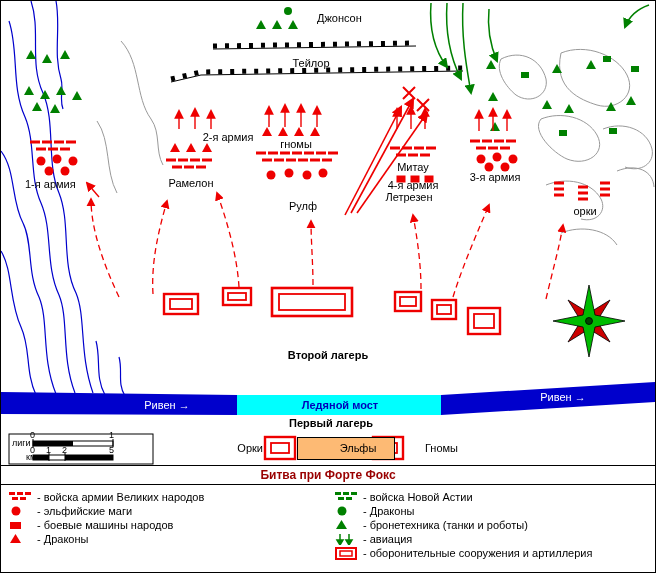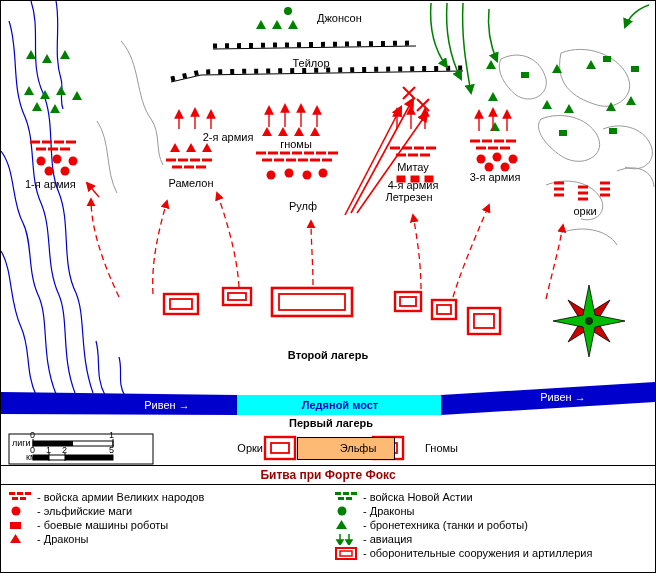--- a/index.html
+++ b/index.html
@@ -347,21 +347,21 @@
             </svg>
         </span>
         <span class="tx">- эльфийские маги</span>
       </div>
       <div class="lrow">
         <span class="ic">
           <svg width="26" height="12">
               <rect x="1" y="3" width="11" height="7" fill="#ee0000"></rect>
             </svg>
         </span>
-        <span class="tx">- боевые машины роботы</span>
+        <span class="tx">- боевые машины народов</span>
       </div>
       <div class="lrow">
         <span class="ic">
           <svg width="26" height="12">
               <polygon points="1,10 12,10 6.5,1" fill="#ee0000"></polygon>
             </svg>
         </span>
         <span class="tx">- Драконы</span>
       </div>
     </div>

